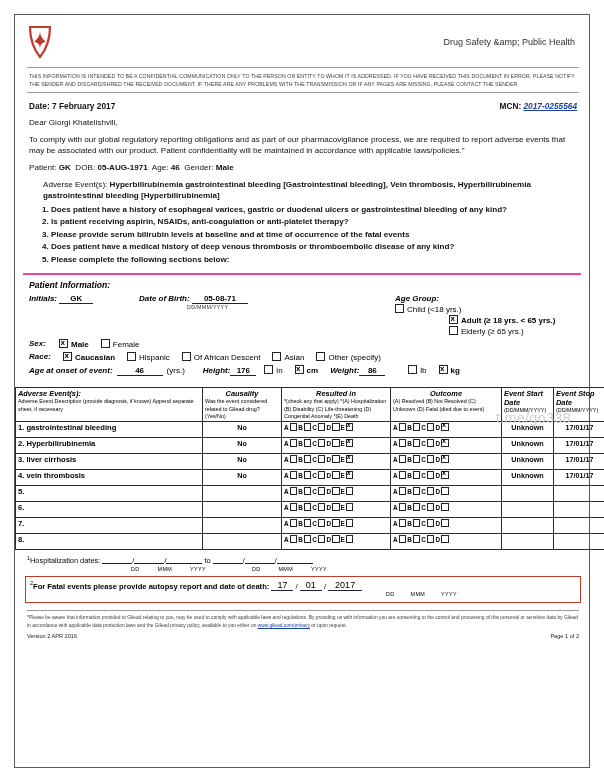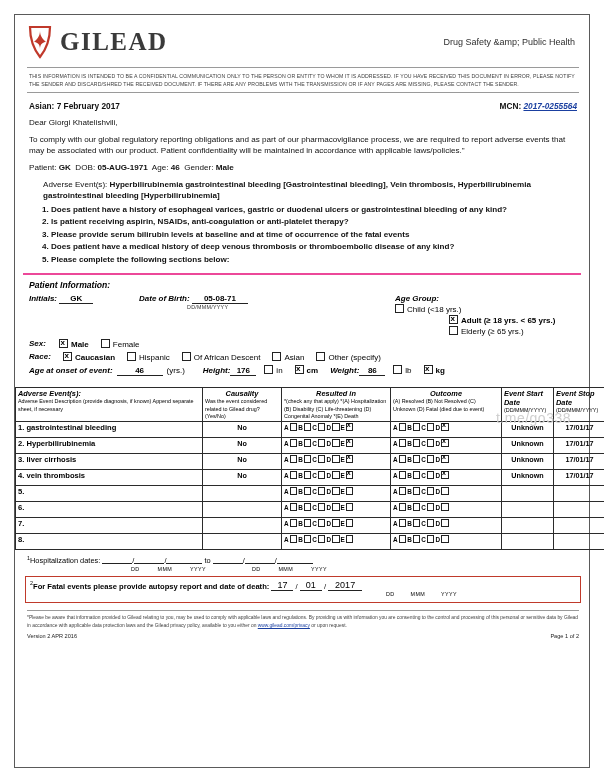--- a/index.html
+++ b/index.html
@@ -96,31 +96,30 @@
   <div class="sheet">
 
     <div class="hdr">
       <div class="logo">
         <span class="logo-mark">
           <svg width="26" height="34" viewBox="0 0 26 34">
             <path d="M3 2 H23 C23 18 17 27 13 32 C9 27 3 18 3 2 Z" fill="#ffffff" stroke="#c0392b" stroke-width="2.2"></path>
             <path d="M13 6 C13 12 9 15 7 17 C10 17 13 19 13 24 C13 19 16 17 19 17 C17 15 13 12 13 6 Z" fill="#c0392b"></path>
           </svg>
         </span>
-        <span class="logo-text">GILEAD</span>
       </div>
       <div class="hdr-right">Drug Safety &amp;amp; Public Health</div>
     </div>
 
     <div class="conf">THIS INFORMATION IS INTENDED TO BE A CONFIDENTIAL COMMUNICATION ONLY TO THE PERSON OR ENTITY TO WHOM IT IS ADDRESSED. IF YOU HAVE RECEIVED THIS DOCUMENT IN ERROR, PLEASE NOTIFY THE SENDER AND DISCARD/SHRED THE RECEIVED DOCUMENT. IF THERE ARE ANY PROBLEMS WITH THE TRANSMISSION OR IF ANY PAGES ARE MISSING, PLEASE CONTACT THE SENDER.</div>
 
     <div class="body">
       <div class="row1">
         <div class="date">
-          <span>Asian:</span>
+          <span>Date:</span>
           <span>7 February 2017</span>
         </div>
         <div class="mcn">
           <span>MCN:</span>
           <span class="mcn-val">2017-0255564</span>
         </div>
       </div>
 
       <div class="p">Dear Giorgi Khatelishvili,</div>
       <div class="p">To comply with our global regulatory reporting obligations and as part of our pharmacovigilance process, we are required to report adverse events that may be associated with our product. Patient confidentiality will be maintained in accordance with applicable laws/policies."</div>
@@ -193,21 +192,21 @@
       <div class="pi-row" style="align-items:baseline;">
         <span class="it">Age at onset of event:</span>
         <span class="ul-line" style="min-width:46px;margin:0 4px;">46</span>
         <span>(yrs.)</span>
         <span class="it" style="margin-left:18px;">Height:</span>
         <span class="ul-line" style="min-width:26px;">176</span>
         <span class="opt" style="margin-left:8px;"><span class="cb"></span><span>in</span></span>
         <span class="opt"><span class="cb x"></span><span class="b">cm</span></span>
         <span class="it">Weight:</span>
         <span class="ul-line" style="min-width:26px;">86</span>
-        <span class="opt" style="margin-left:8px;"><span class="cb"></span><span>lb</span></span>
+        <span class="opt" style="margin-left:23px;"><span class="cb"></span><span>lb</span></span>
         <span class="opt"><span class="cb x"></span><span class="b">kg</span></span>
       </div>
     </div>
 
     <table class="ae">
       <thead>
         <tr>
           <th class="c-ae">
             <div class="th-it">Adverse Event(s):</div>
             <div class="th-sub">Adverse Event Description (provide diagnosis, if known) Append separate sheet, if necessary</div>

